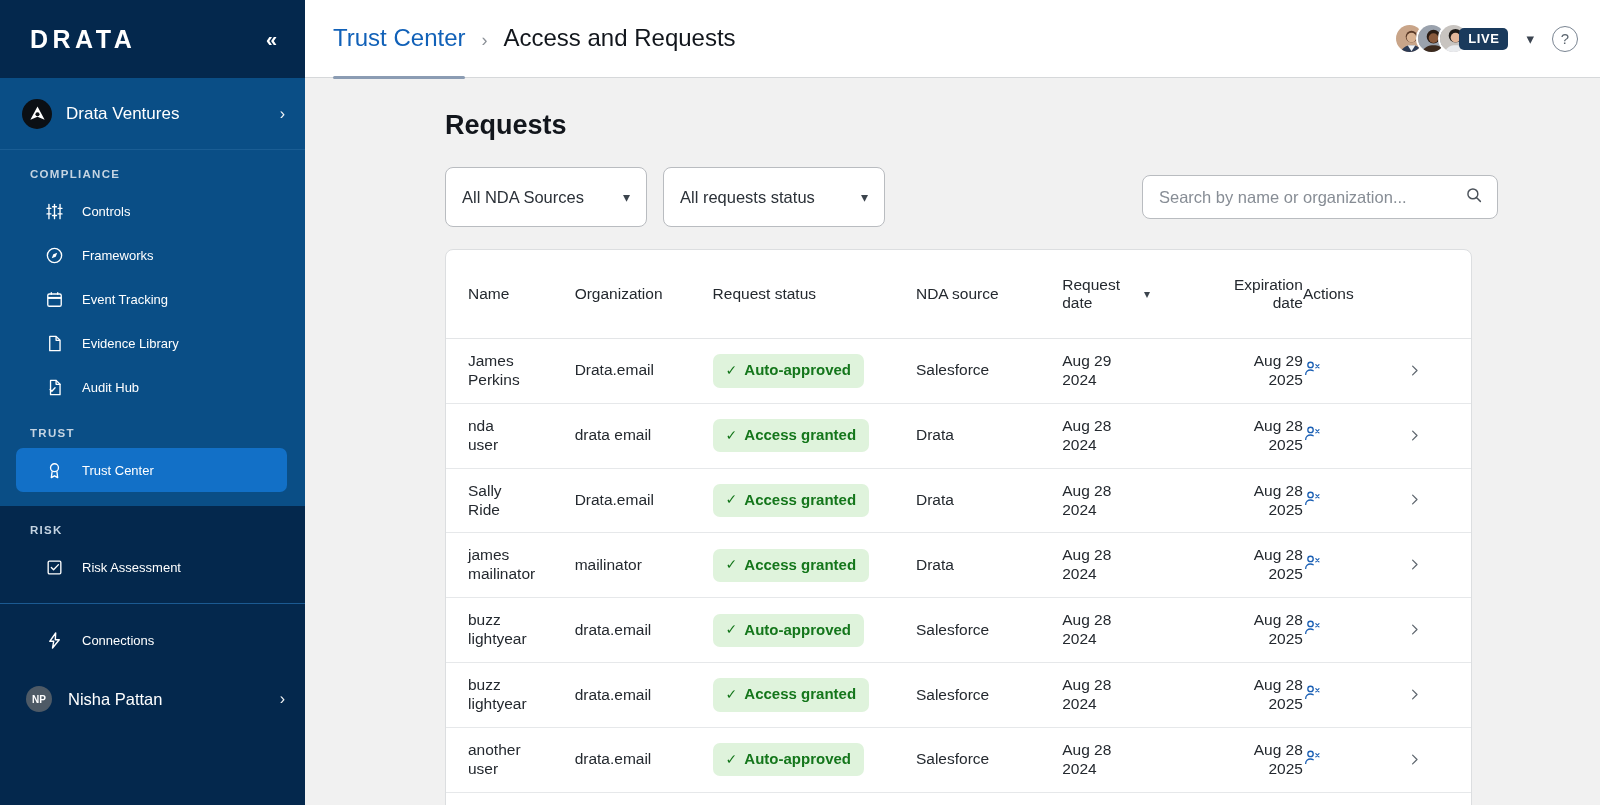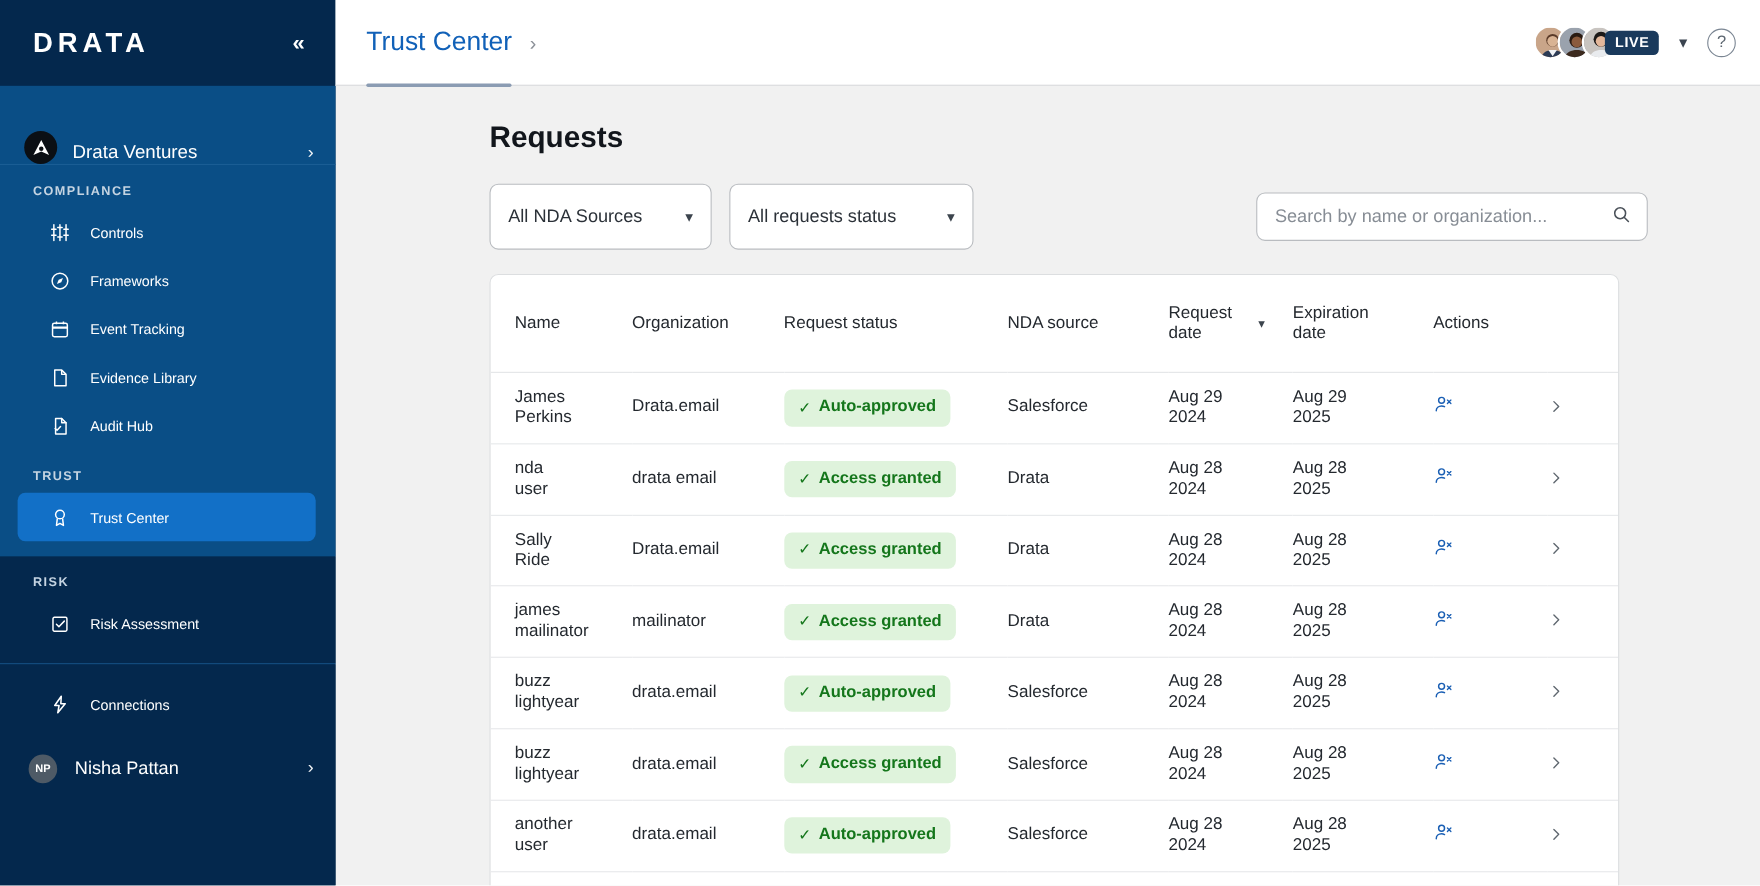--- a/index.html
+++ b/index.html
@@ -31,21 +31,21 @@
   }
   .collapse-btn {
     color: #ffffff; font-size: 20px; line-height: 1;
     cursor: pointer; padding: 4px 6px; font-weight: 600;
     letter-spacing: -2px;
   }
 
   .sb-org {
     background: #0a4e86;
     height: 72px; flex: 0 0 72px;
-    display: flex; align-items: flex-end;
+    display: flex; align-items: center;
     padding: 0 20px 0 22px;
     gap: 14px; cursor: pointer;
     border-bottom: 1px solid #1a5d94;
   }
   .org-avatar {
     width: 30px; height: 30px; flex: 0 0 30px;
     border-radius: 50%; background: #0b0f14;
     display: flex; align-items: center; justify-content: center;
   }
   .org-name { color: #fff; font-size: 17px; flex: 1; }
@@ -169,21 +169,21 @@
     font-size: 15.5px; color: #24292f; padding: 13px 0;
     border-bottom: 1px solid #e6e8ea; vertical-align: middle; line-height: 1.22;
   }
   tbody tr:last-child td { border-bottom: 1px solid #e6e8ea; }
 
   .c-name   { width: 124px; padding-left: 22px !important; }
   .c-org    { width: 133px; }
   .c-status { width: 196px; }
   .c-nda    { width: 141px; }
   .c-req    { width: 109px; }
-  .c-exp    { width: 123px; }
+  .c-exp    { width: 123px; text-align: right; }
   .c-act    { width: 100px; }
   .c-chev   { width: 62px; }
 
   th.c-name { padding-left: 22px !important; }
 
   .badge {
     display: inline-flex; align-items: center; gap: 7px;
     border-radius: 7px; padding: 7px 13px 8px; font-size: 15px; font-weight: 700;
     white-space: nowrap;
   }
@@ -330,20 +330,21 @@
       </div>
     </div>
   </aside>
 
   <section class="main">
 
     <header class="topbar">
       <div class="breadcrumb">
         <span class="bc-link">Trust Center</span>
         <span class="bc-sep">›</span>
+        <span class="bc-current">Access and Requests</span>
       </div>
 
       <div class="topright">
         <div class="avatars">
           <span class="av">
             <svg width="31" height="31" viewBox="0 0 32 32">
                 <rect width="32" height="32" fill="#c9a589"></rect>
                 <circle cx="16" cy="12" r="6" fill="#5a3a28"></circle>
                 <circle cx="16" cy="13" r="5" fill="#d9b393"></circle>
                 <path d="M4 32c1-8 6-11 12-11s11 3 12 11z" fill="#2c3b55"></path>

